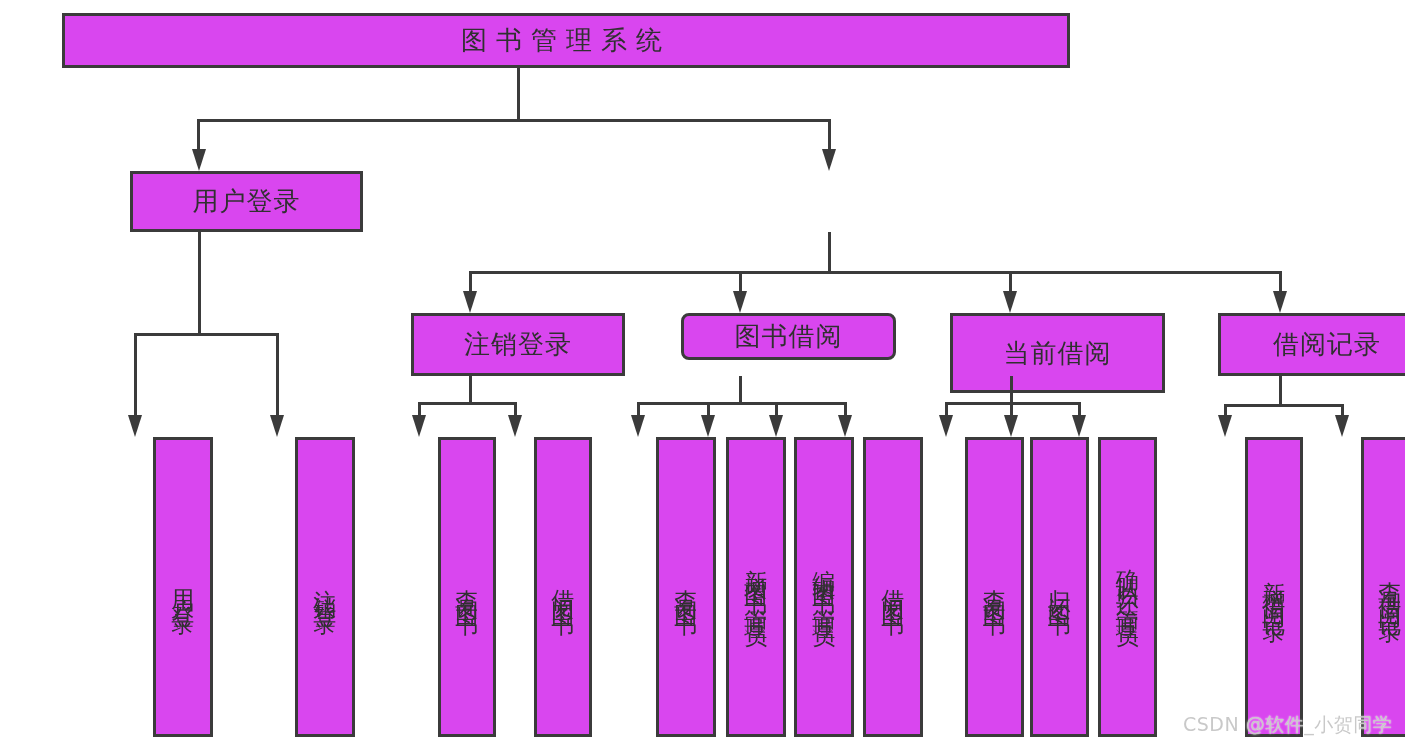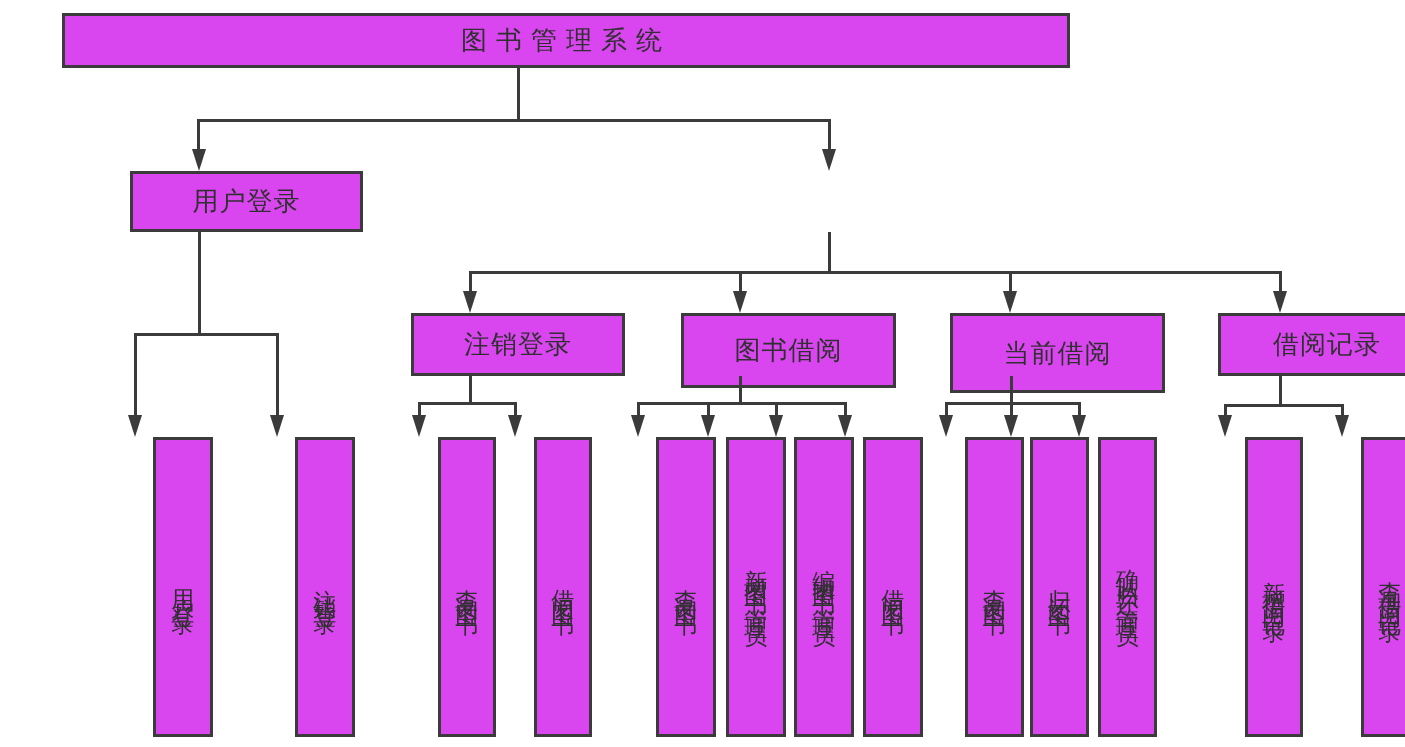--- a/index.html
+++ b/index.html
@@ -71,21 +71,21 @@
   <div class="line" style="left:739px;top:271px;width:3px;height:25px;"></div>
   <div class="ah" style="left:733px;top:291px;"></div>
   <div class="line" style="left:1009px;top:271px;width:3px;height:25px;"></div>
   <div class="ah" style="left:1003px;top:291px;"></div>
   <div class="line" style="left:1279px;top:271px;width:3px;height:25px;"></div>
   <div class="ah" style="left:1273px;top:291px;"></div>
 
   <div class="node hbox" style="left:363px;top:313px;width:214px;height:63px;">
     <span class="label">注销登录</span>
   </div>
-  <div class="node hbox" style="left:633px;top:313px;width:215px;height:75px;">
+  <div class="node hbox" style="left:633px;top:313px;width:215px;height:47px;border-radius:8px;">
     <span class="label">图书借阅</span>
   </div>
   <div class="node hbox" style="left:902px;top:313px;width:215px;height:80px;">
     <span class="label">当前借阅</span>
   </div>
   <div class="node hbox" style="left:1170px;top:313px;width:218px;height:63px;">
     <span class="label">借阅记录</span>
   </div>
 
   <div class="line" style="left:469px;top:376px;width:3px;height:29px;"></div>
@@ -152,14 +152,15 @@
   <div class="line" style="left:1341px;top:404px;width:3px;height:16px;"></div>
   <div class="ah" style="left:1335px;top:415px;"></div>
 
   <div class="node vbox" style="left:1197px;top:437px;width:58px;height:300px;">
     <span class="vtext">新增借阅记录</span>
   </div>
   <div class="node vbox" style="left:1313px;top:437px;width:58px;height:300px;">
     <span class="vtext">查询借阅记录</span>
   </div>
 
+  <div class="watermark">CSDN @软件_小贺同学</div>
 
 </div>
 
 </body></html>

